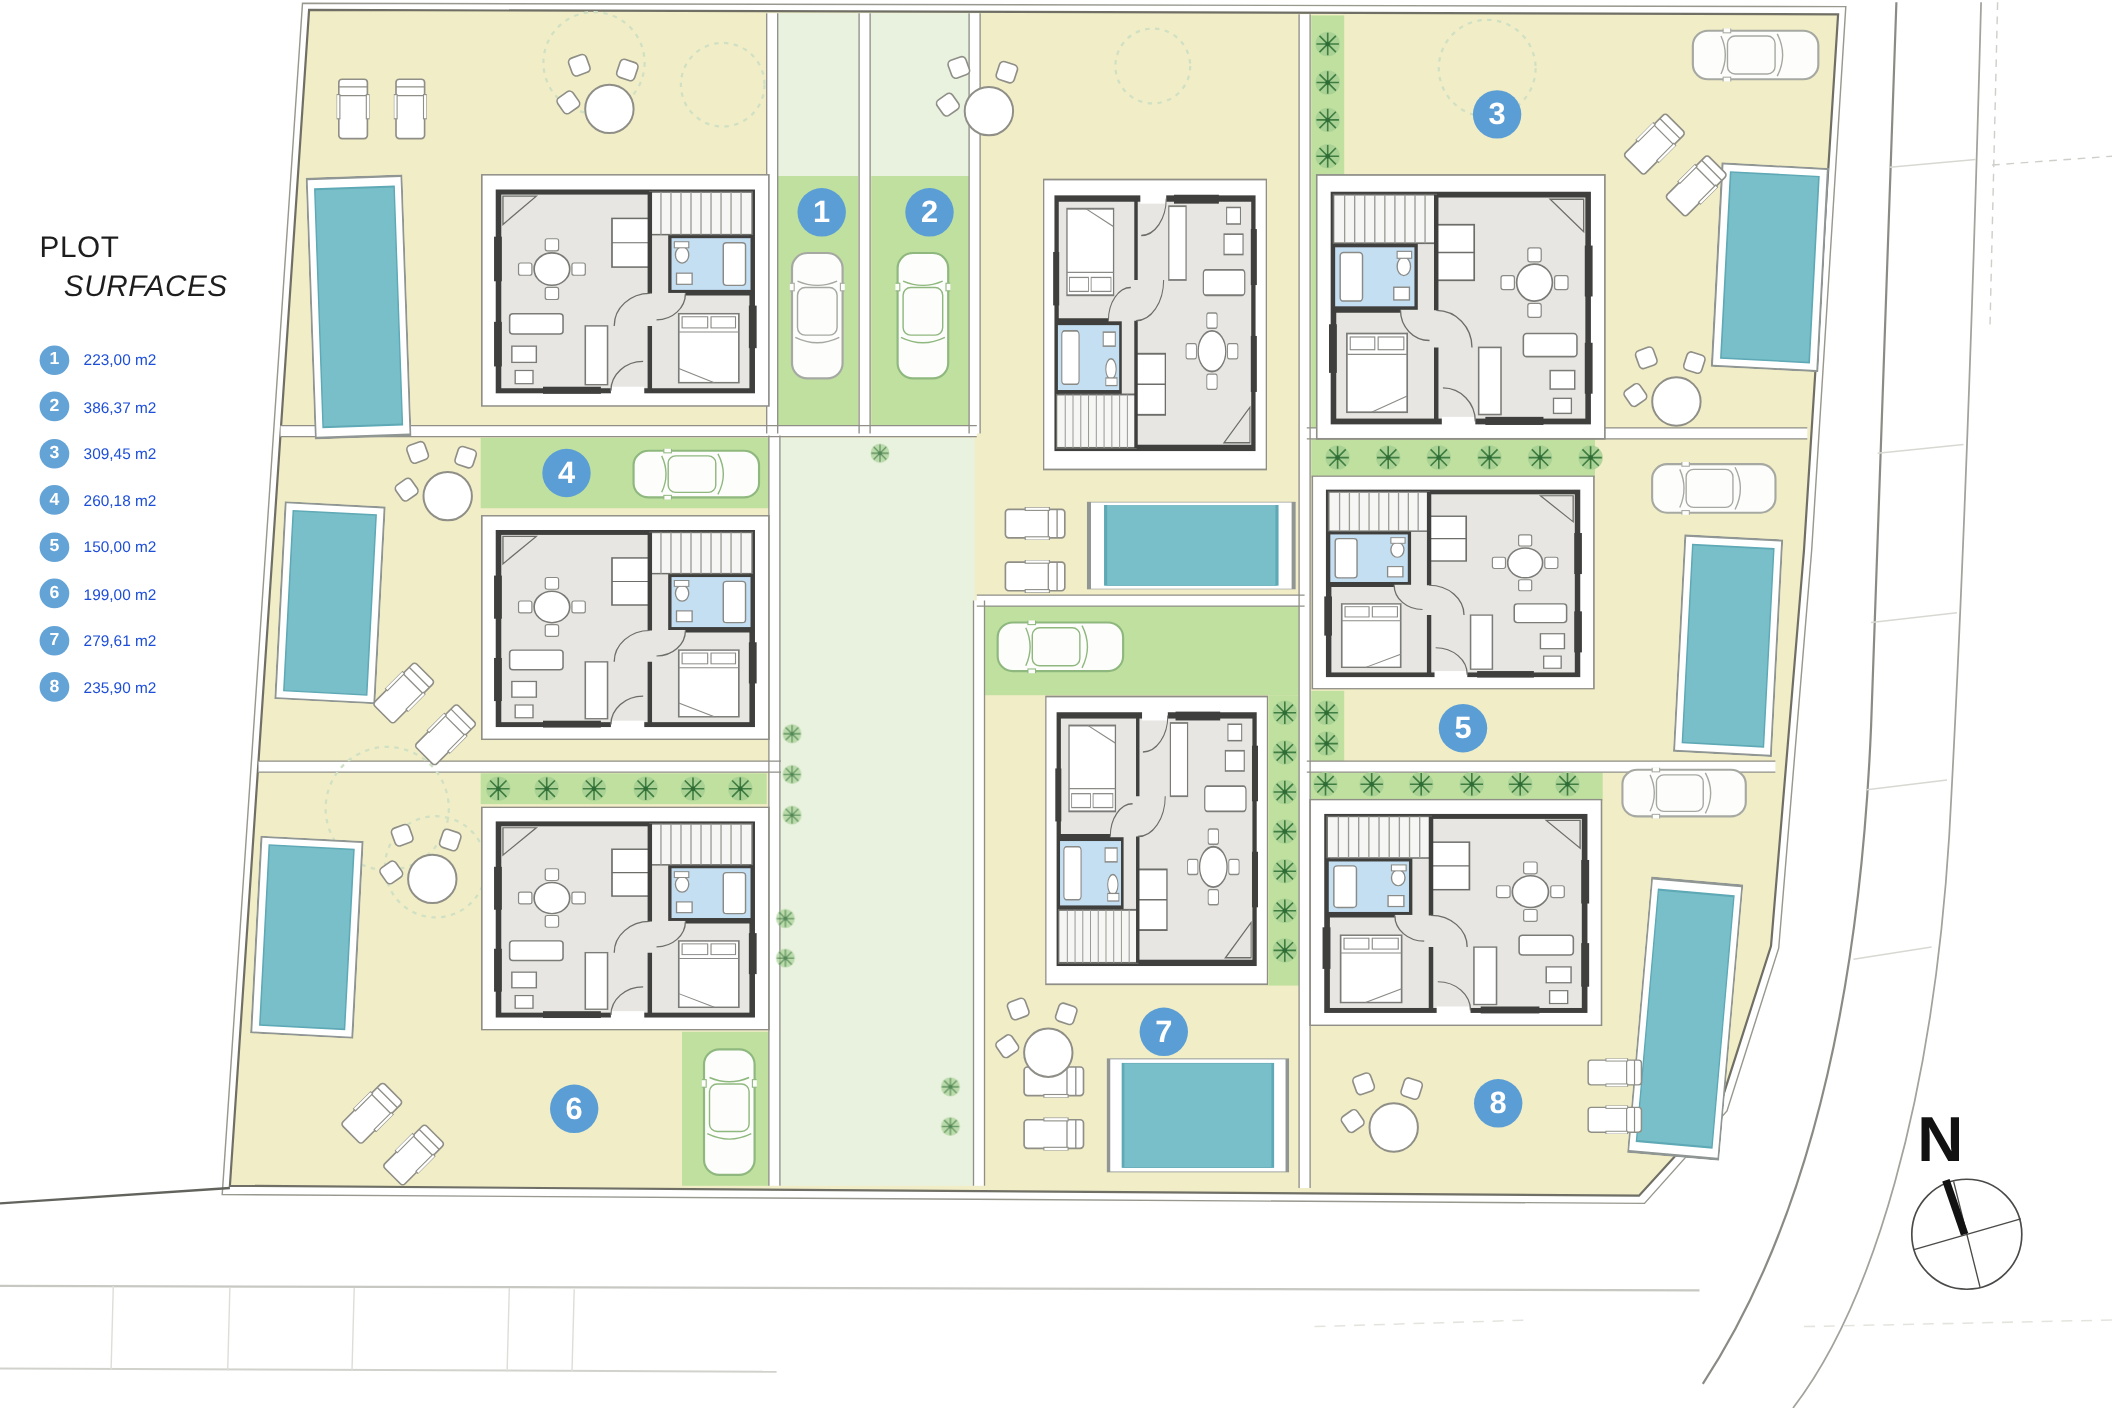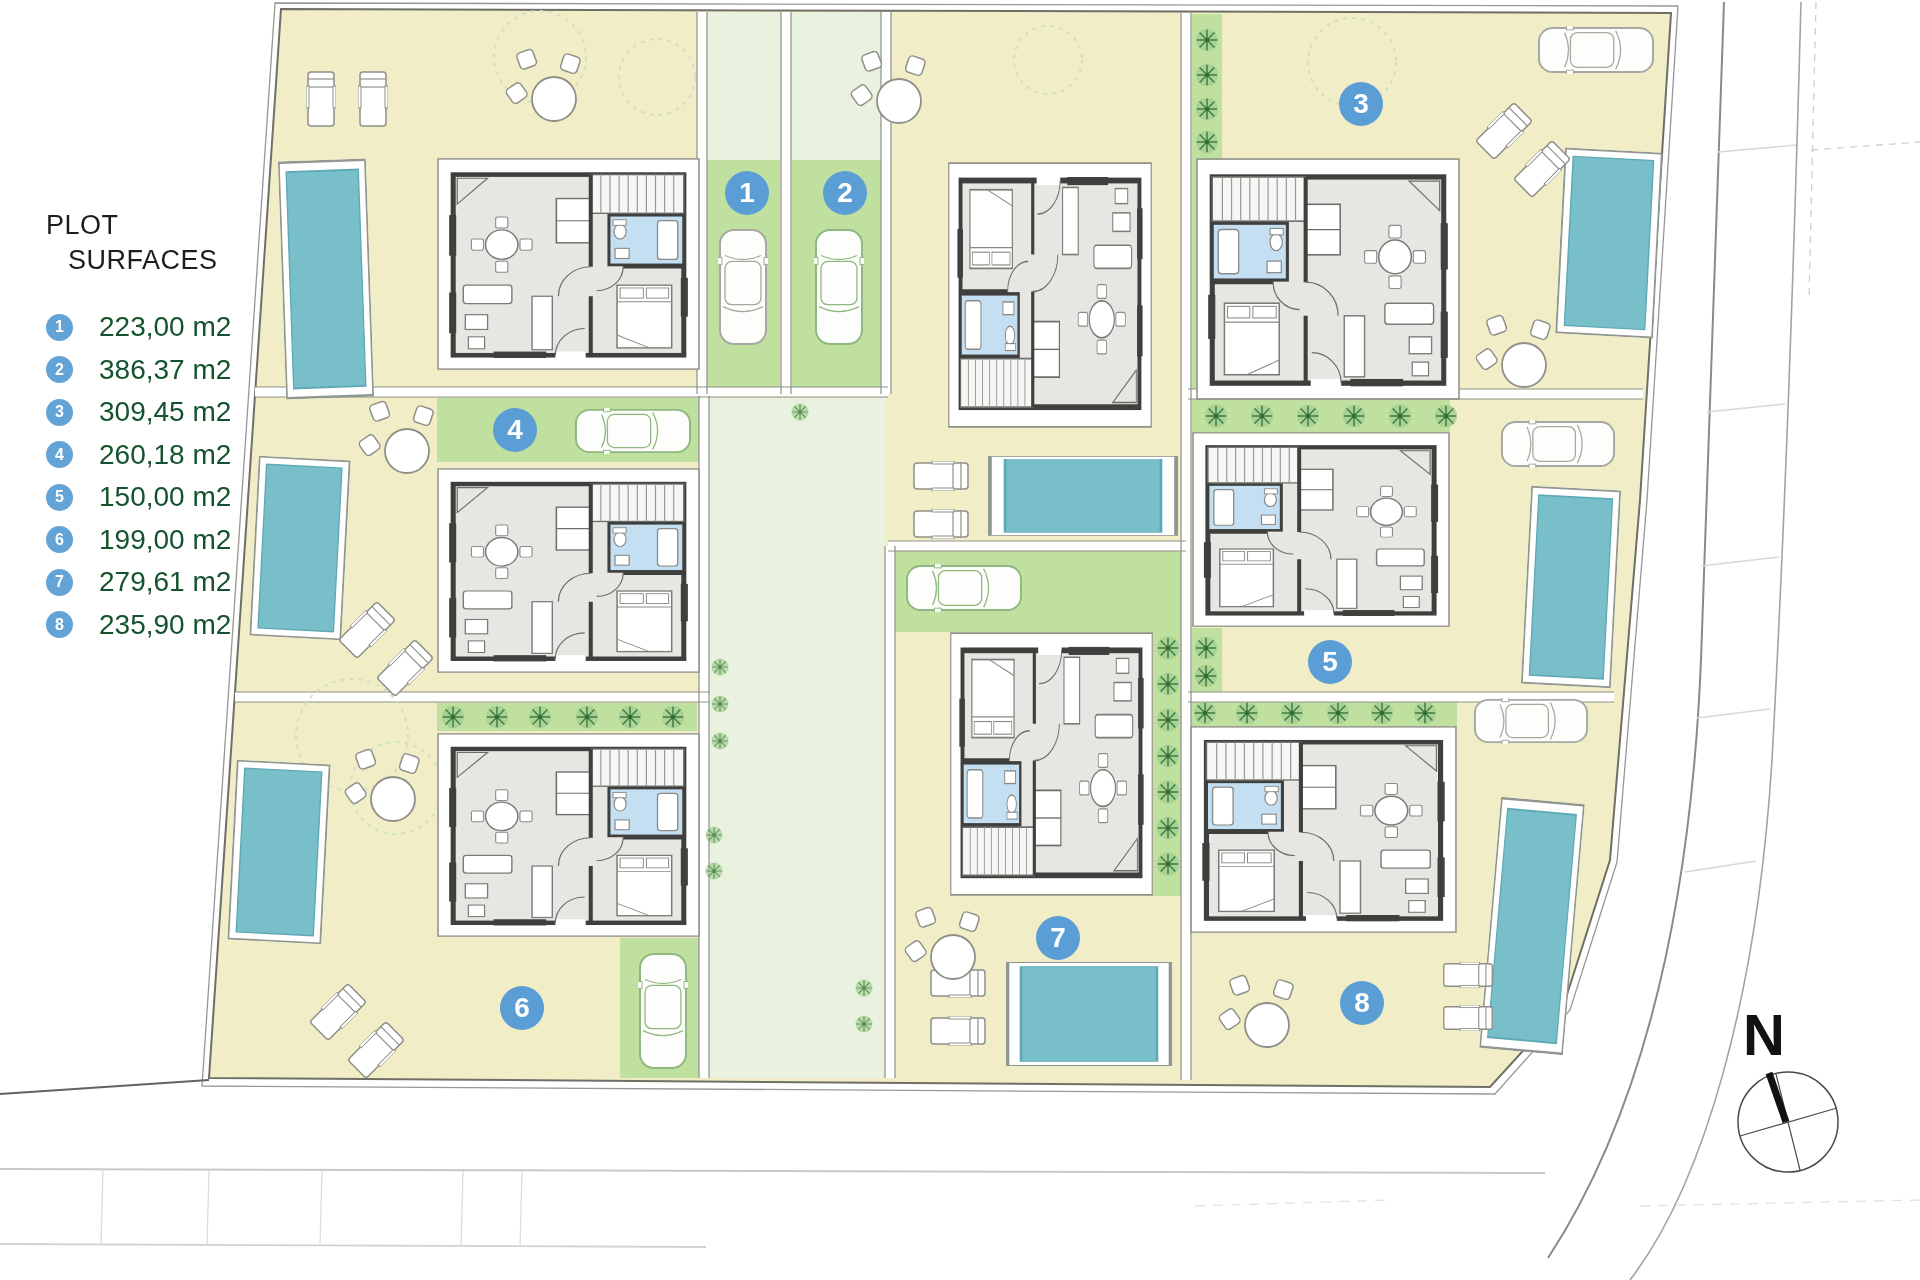--- a/index.html
+++ b/index.html
@@ -1,27 +1,27 @@
 <!DOCTYPE html>
 <html><head>
 <meta charset="utf-8">
 <style>
   html,body{margin:0;padding:0;background:#fff;}
   #stage{position:relative;width:1920px;height:1280px;background:#ffffff;overflow:hidden;
          font-family:"Liberation Sans",sans-serif;}
   #plan{position:absolute;left:0;top:0;}
   
-  .legend{position:absolute;left:46px;top:208px;color:#1d1d1d;}
+  .legend{position:absolute;left:36px;top:208px;color:#1d1d1d;}
   .legend-title{font-size:27px;line-height:35px;letter-spacing:.5px;color:#1d1d1d;}
-  .legend-title .l2{display:block;margin-left:22px;}
+  .legend-title .l2{display:block;margin-left:22px;font-style:italic;}
   .legend-items{position:absolute;left:0px;top:98px;width:220px;}
   .l-row{height:42.5px;display:flex;align-items:center;}
   .l-circle{width:27px;height:27px;border-radius:50%;background:#64a3d6;color:#fff;
             font-size:16px;font-weight:bold;display:flex;align-items:center;justify-content:center;flex:0 0 27px;}
-  .l-area{font-size:28px;color:#14532d;margin-left:26px;white-space:nowrap;}
+  .l-area{font-size:14px;color:#1d4ed8;margin-left:13px;white-space:nowrap;}
   
   .badge{position:absolute;width:44px;height:44px;margin:-22px 0 0 -22px;border-radius:50%;
          background:#5b9ed6;color:#ffffff;font-size:28px;font-weight:bold;
          display:flex;align-items:center;justify-content:center;}
   .car-gray{color:#a6a9a2;}
   .car-green{color:#8fb87e;}
 </style>
 </head>
 <body>
 

